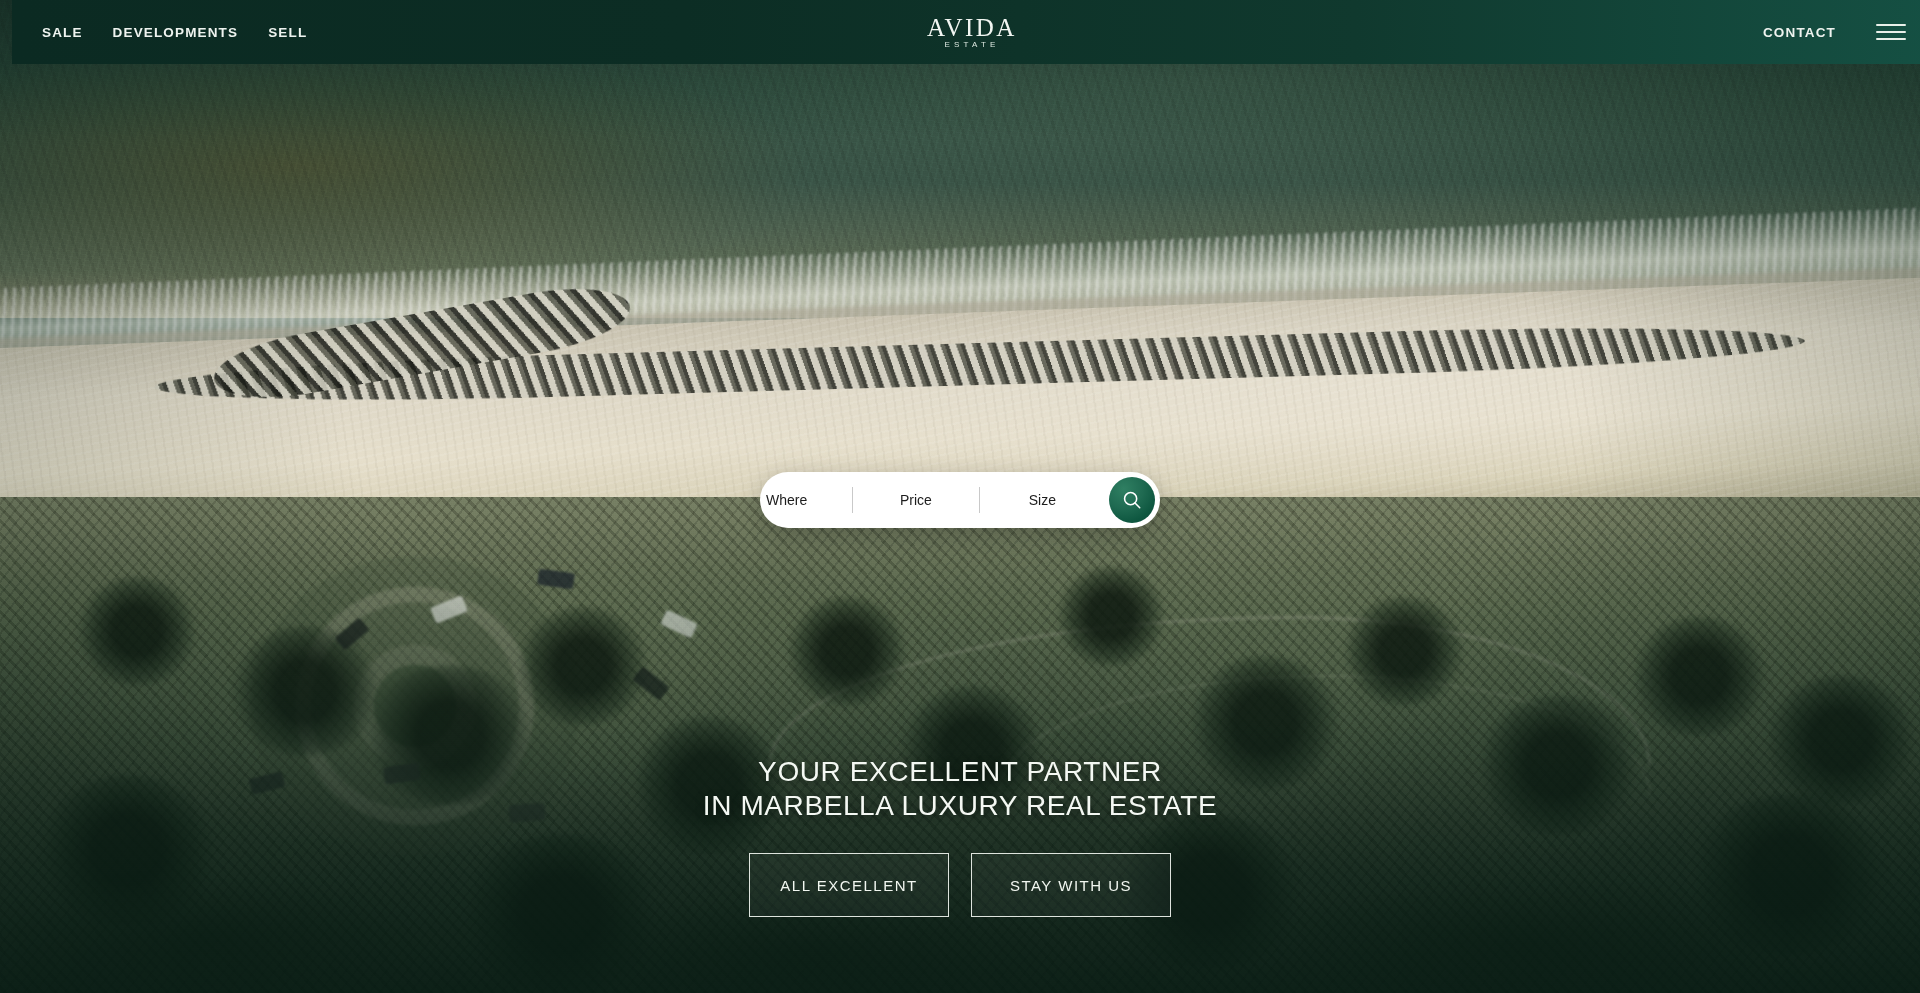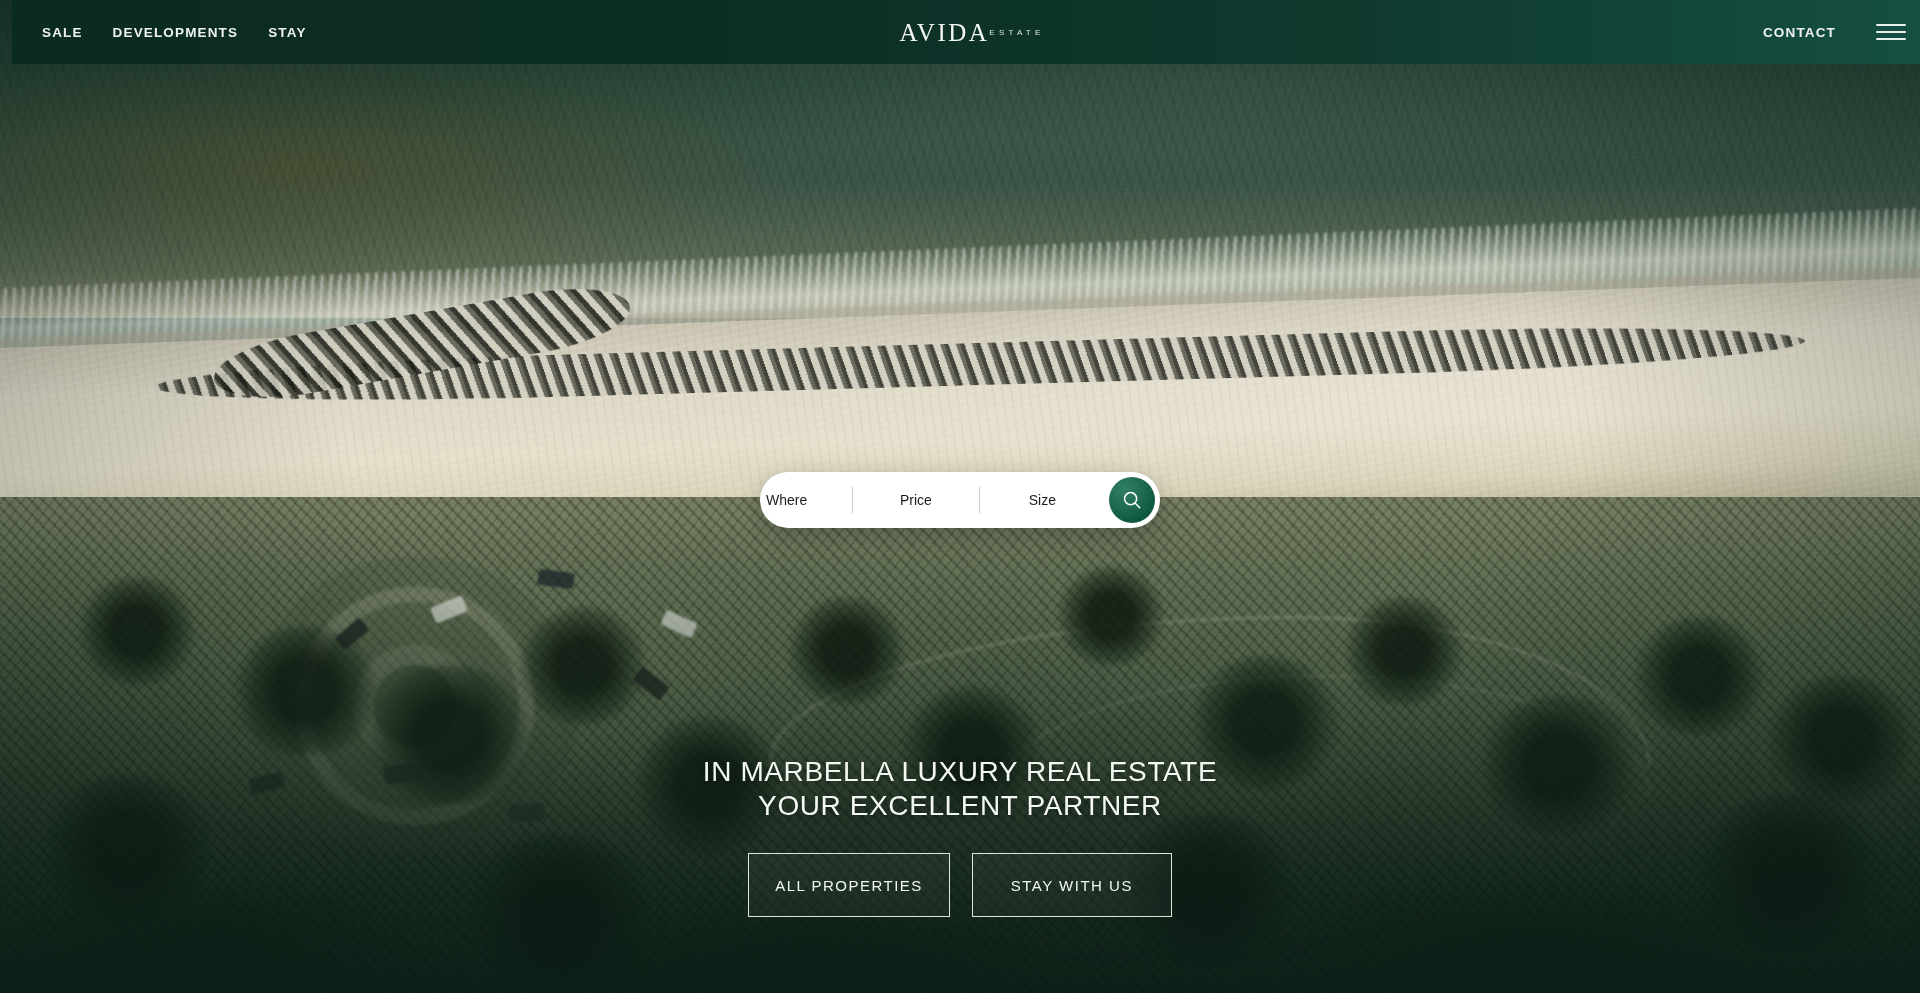--- a/index.html
+++ b/index.html
@@ -176,21 +176,21 @@
   .nav-left { display:flex; align-items:center; gap:30px; padding-left:30px; }
   .nav-right { margin-left:auto; display:flex; align-items:center; gap:40px; padding-right:26px; }
   .nav-link {
     color:#eef3ef; font-size:13.5px; letter-spacing:1.15px; font-weight:600;
     text-decoration:none; white-space:nowrap; cursor:pointer;
     font-family:"Liberation Sans", sans-serif;
   }
 
   .logo {
     position:absolute; left:50%; top:50%; transform:translate(-50%,-50%);
-    display:flex; flex-direction:row; align-items:center; cursor:pointer;
+    display:flex; flex-direction:column; align-items:center; cursor:pointer;
     text-decoration:none;
   }
   .logo-word {
     color:#f2f6f2; font-size:25px; letter-spacing:2.5px; line-height:1;
     font-family:"Liberation Serif", serif; font-weight:400;
   }
   .logo-sub {
     color:#dfe9e2; font-size:8px; letter-spacing:4.2px; 
     font-family:"Liberation Sans", sans-serif; font-weight:400;
   }
@@ -295,21 +295,21 @@
 
     <div class="grade"></div>
     <div class="grain"></div>
   </div>
 
   <header class="header">
 
     <nav class="nav-left">
       <a class="nav-link" href="#">SALE</a>
       <a class="nav-link" href="#">DEVELOPMENTS</a>
-      <a class="nav-link" href="#">STAY</a>
+      <a class="nav-link" href="#">SELL</a>
     </nav>
 
     <a class="logo" href="#">
       <span class="logo-word">AVIDA</span>
       <span class="logo-sub">ESTATE</span>
     </a>
 
     <div class="nav-right">
       <a class="nav-link" href="#">CONTACT</a>
       <div class="burger">
@@ -328,22 +328,22 @@
     <div class="sf">Size</div>
     <button class="search-btn">
       <svg width="22" height="22" viewBox="0 0 24 24" fill="none">
         <circle cx="10.5" cy="10.5" r="6.6" stroke="#ffffff" stroke-width="1.7"></circle>
         <line x1="15.3" y1="15.3" x2="20.4" y2="20.4" stroke="#ffffff" stroke-width="1.7" stroke-linecap="round"></line>
       </svg>
     </button>
   </div>
 
   <div class="hero-copy">
+    <div class="headline">YOUR EXCELLENT PARTNER</div>
     <div class="headline">IN MARBELLA LUXURY REAL ESTATE</div>
-    <div class="headline">YOUR EXCELLENT PARTNER</div>
 
     <div class="cta-row">
-      <a class="cta" href="#">ALL PROPERTIES</a>
+      <a class="cta" href="#">ALL EXCELLENT</a>
       <a class="cta" href="#">STAY WITH US</a>
     </div>
   </div>
 
 </div>
 
 </body></html>

